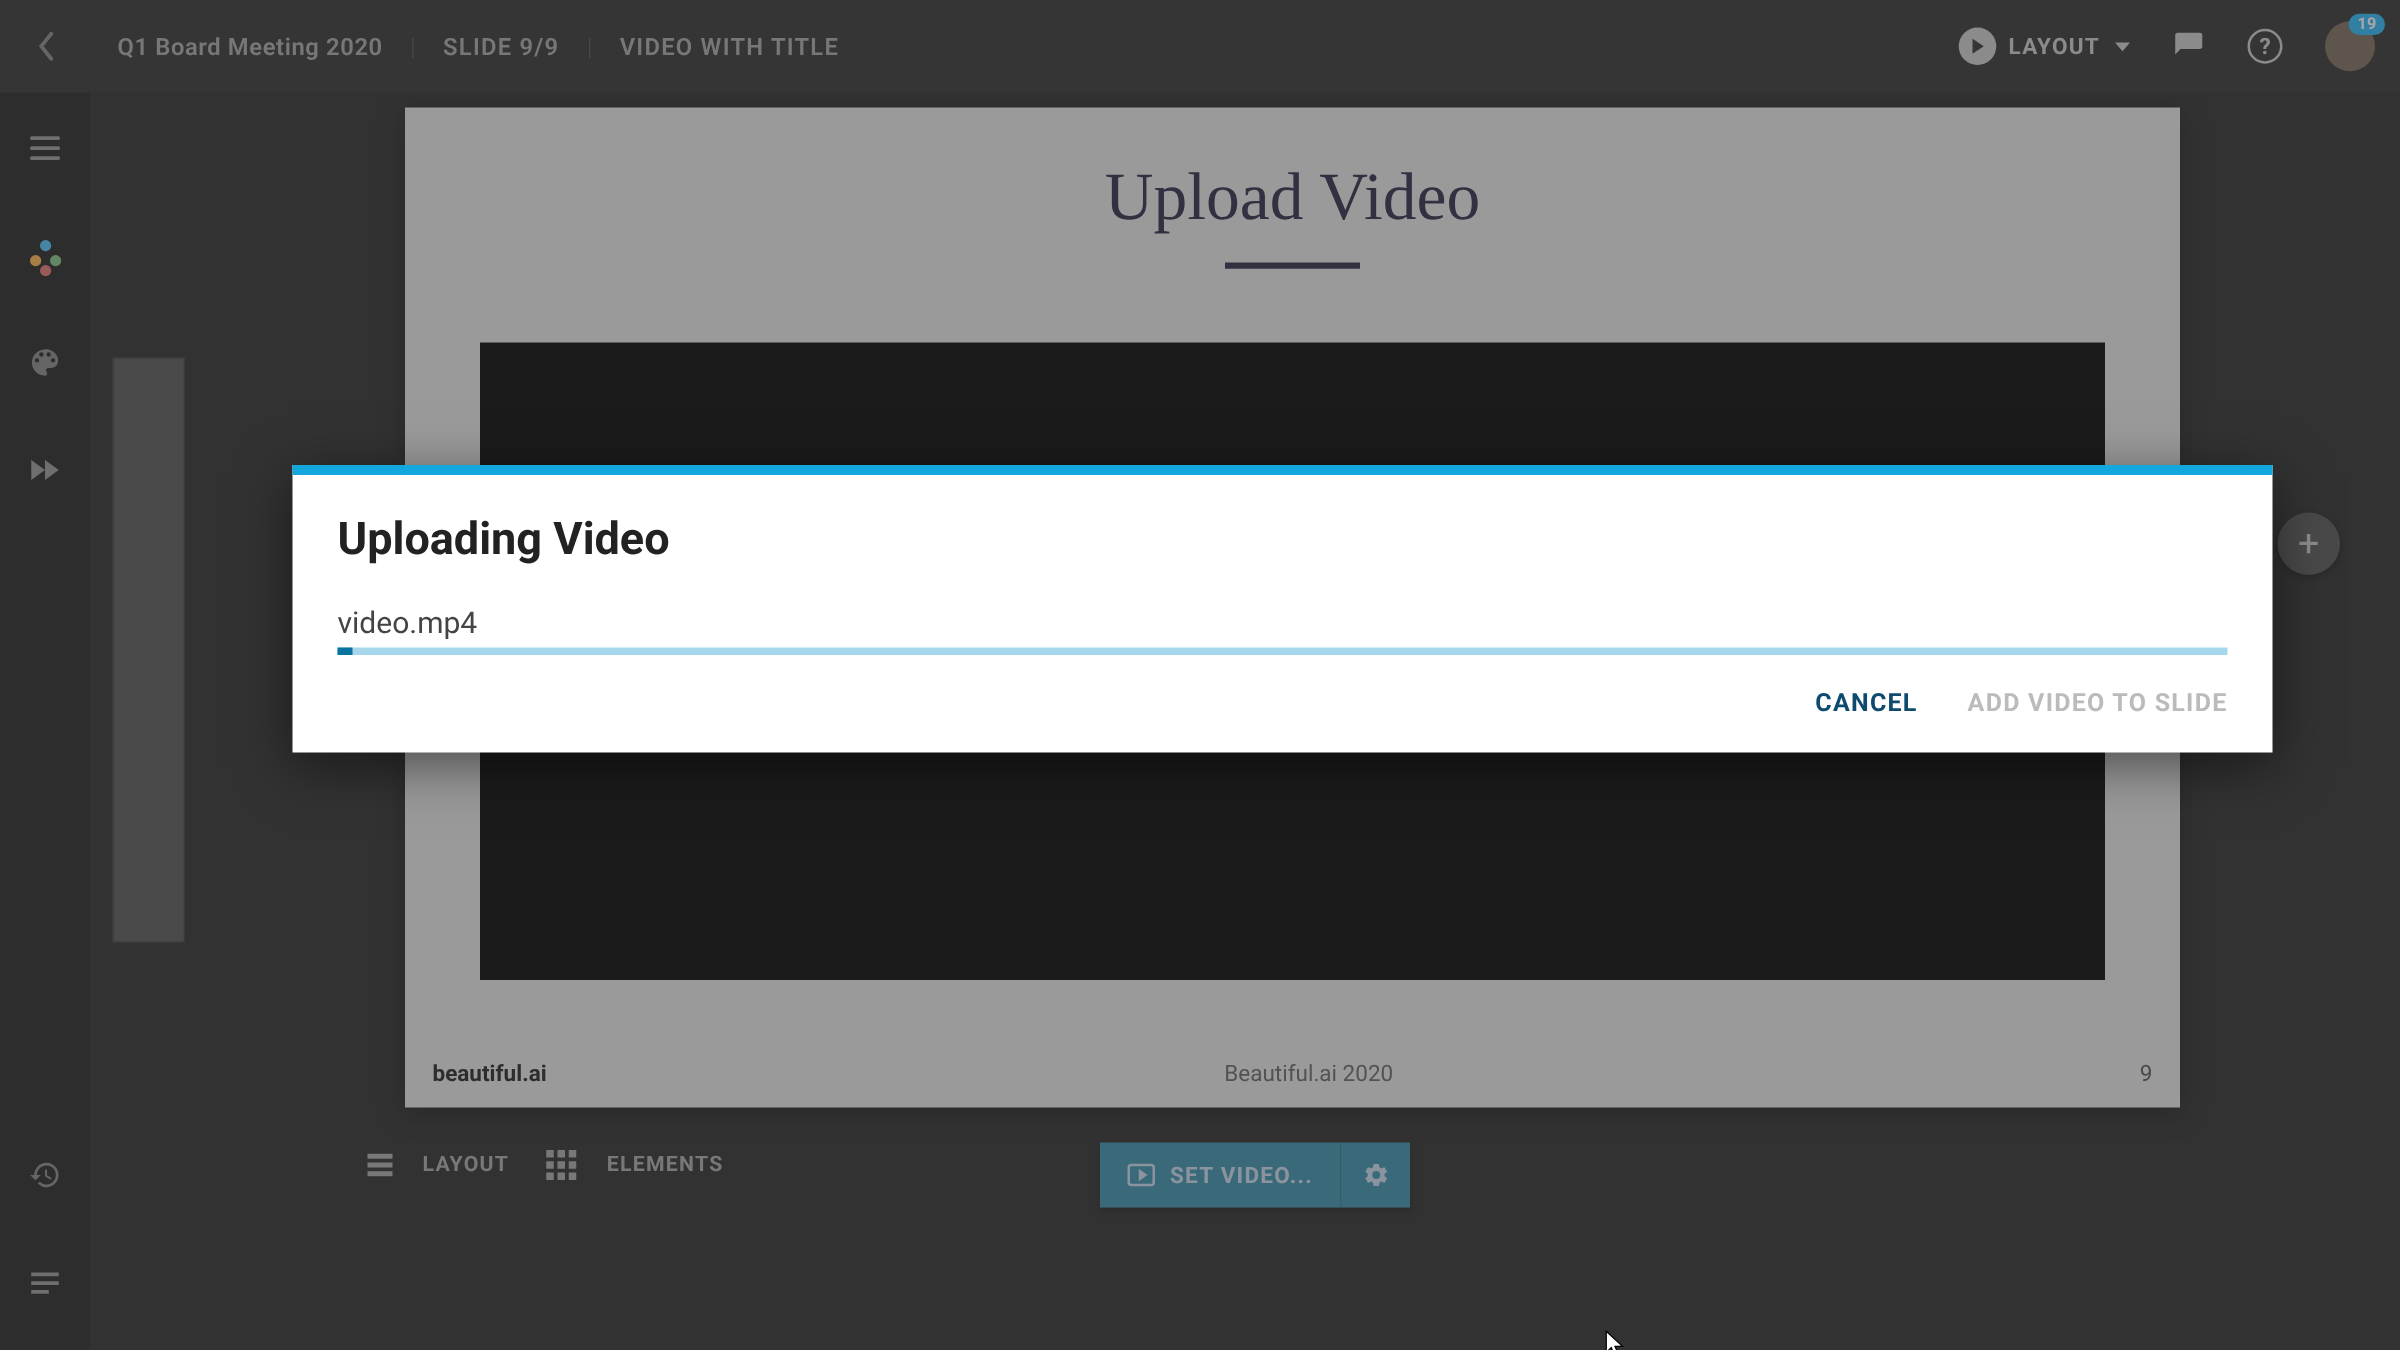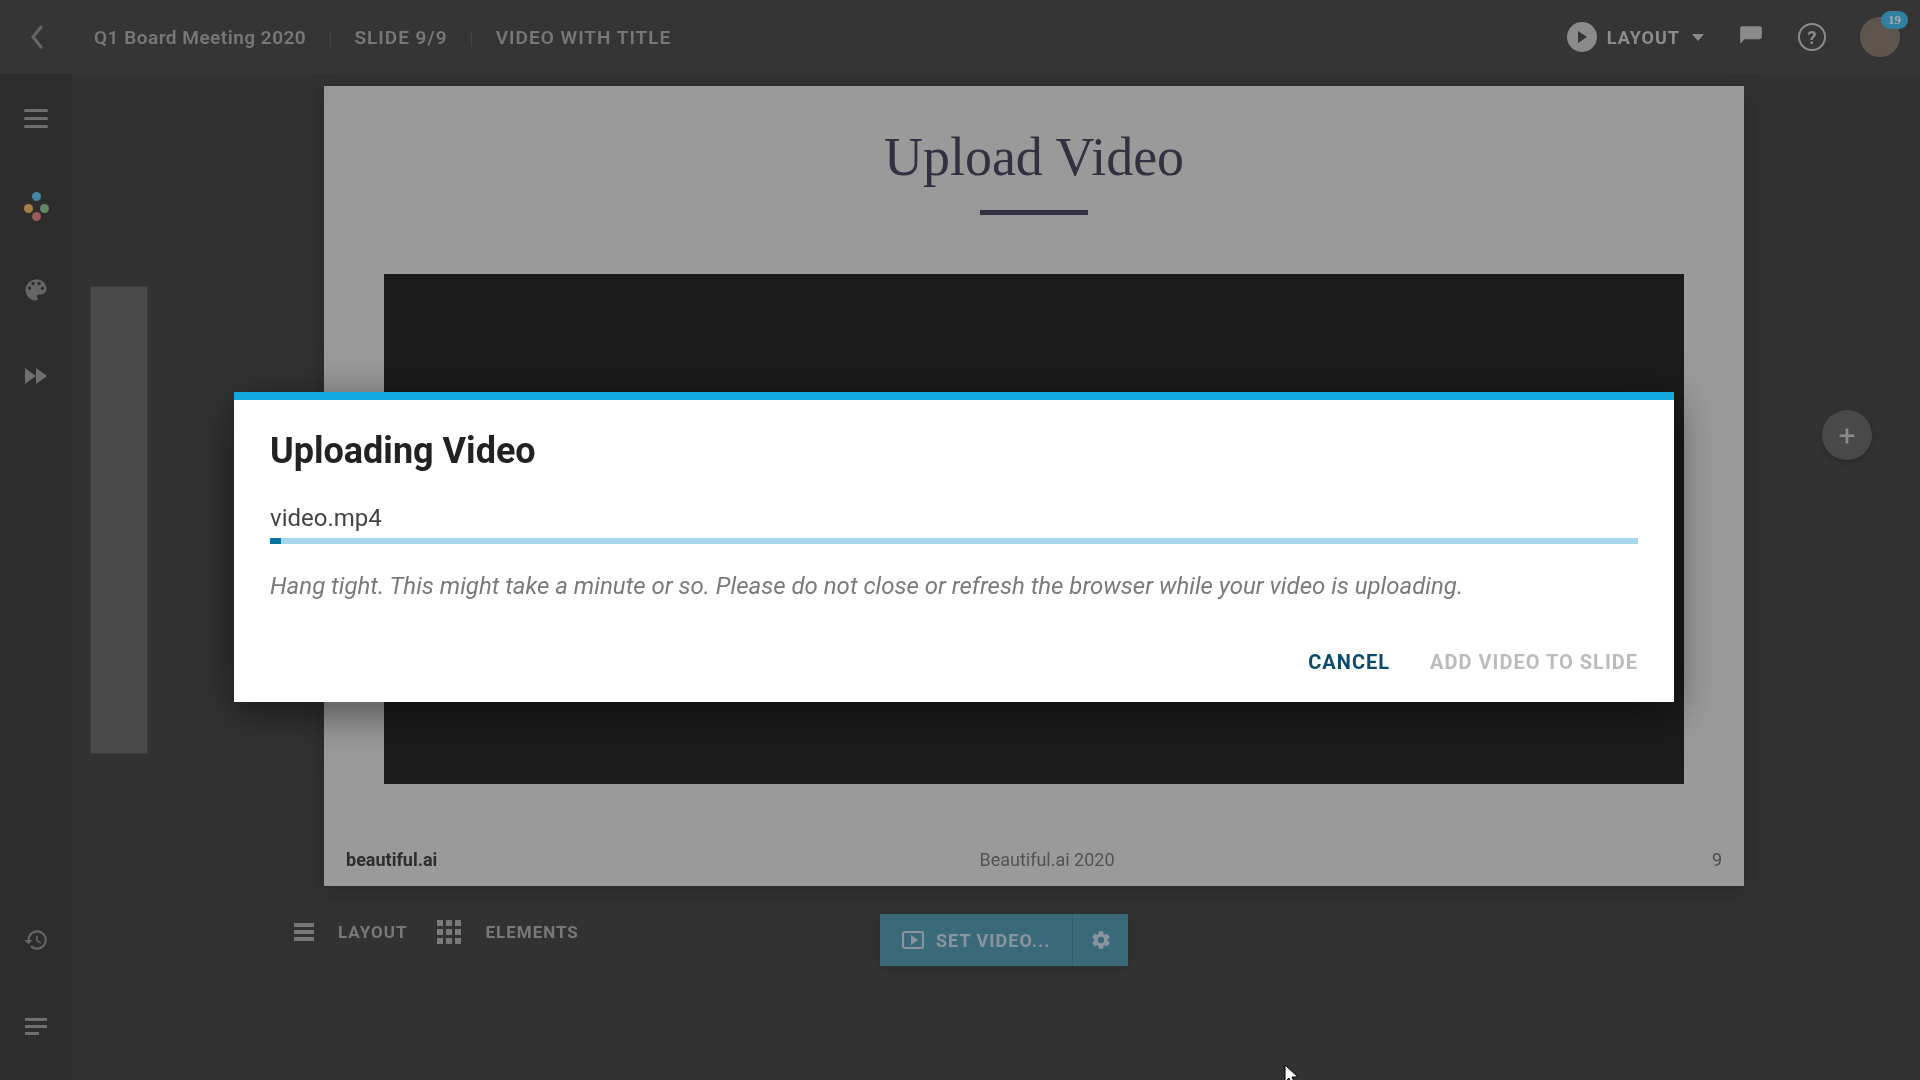--- a/index.html
+++ b/index.html
@@ -55,21 +55,20 @@
 .caret-down { width: 0; height: 0; border-left: 6px solid transparent; border-right: 6px solid transparent; border-top: 7px solid #ccc; margin-left: 2px;}
 .icon-btn { color: #ccc; cursor: pointer; display:flex; align-items:center; justify-content:center; }
 .avatar {
   width: 40px; height: 40px; border-radius: 50%; background: #7a6a5a;
   position: relative; overflow: visible;
 }
 .avatar .badge {
   position: absolute; top: -6px; right: -8px; background: #29b6f6;
   color: #fff; font-size: 13px; font-weight: 700; border-radius: 9px;
   padding: 1px 7px;
-  font-family: Liberation Serif, serif;
 }
 .leftrail {
   position: absolute; top: 74px; left: 0; bottom: 0; width: 72px;
   background: #222; display: flex; flex-direction: column; align-items: center;
   padding-top: 30px; gap: 58px; z-index: 4;
 }
 .rail-icon { width: 28px; height: 28px; color: #888; cursor: pointer; display:flex; align-items:center; justify-content:center;}
 .rail-bottom { margin-top: auto; display:flex; flex-direction:column; align-items:center; gap: 58px; padding-bottom: 40px;}
 .hamburger span { display:block; width:24px; height:3px; background:#999; border-radius:2px; }
 .hamburger { display:flex; flex-direction:column; gap:5px; }
@@ -147,24 +146,23 @@
 .set-video-gear{
   background:#3a8fab; width:56px; display:flex; align-items:center; justify-content:center;
   border-left:1px solid #2f7890; cursor:pointer; color:#cde;
 }
 .svg-play-rect{width:22px;height:18px;border:2px solid #cde;border-radius:3px;display:flex;align-items:center;justify-content:center;}
 .svg-play-rect .tri{width:0;height:0;border-left:7px solid #cde;border-top:5px solid transparent;border-bottom:5px solid transparent;margin-left:2px;}
 .overlay {
   position:absolute; inset:0; background:rgba(60,60,60,0.45); z-index:20;
 }
 .modal {
-  position:absolute; left:234px; top:372px; width:1440px;
+  position:absolute; left:234px; top:372px; width:1584px;
   background:#fff; z-index:30; box-shadow:0 10px 40px rgba(0,0,0,0.5);
   border-top:8px solid #14a7dd;
-  margin-top:20px;
 }
 .modal-inner{ padding: 30px 36px 28px; }
 .modal h2{ font-size:36px; font-weight:700; color:#222; margin-bottom:32px;}
 .filename{ font-size:24px; color:#444; margin-bottom:6px;}
 .progress-track{
   height:6px; background:#a7d7ec; position:relative; margin-bottom:26px;
 }
 .progress-fill{ position:absolute; left:0; top:0; height:100%; width:0.8%; background:#0b73a0;}
 .hint{ font-style:italic; color:#7a7a7a; font-size:24px; line-height:1.4; margin-bottom:46px;}
 .modal-actions{ display:flex; justify-content:flex-end; gap:40px; font-weight:700; letter-spacing:1px; font-size:20px;}
@@ -326,21 +324,20 @@
 </div>
 
 <div class="overlay"></div>
 <div class="modal">
   <div class="modal-inner">
     <h2>Uploading Video</h2>
     <div class="filename">video.mp4</div>
     <div class="progress-track">
       <div class="progress-fill" style="width: 0.8%;"></div>
     </div>
-    <div class="hint">Hang tight. This might take a minute or so. Please do not close or refresh the browser while your video is uploading.</div>
     <div class="modal-actions">
       <span class="btn-cancel">CANCEL</span>
       <span class="btn-add">ADD VIDEO TO SLIDE</span>
     </div>
   </div>
 </div>
 
 <div class="cursor">
   <svg width="18" height="24" viewBox="0 0 18 24">
       <path fill="#fff" stroke="#000" stroke-width="1" d="M1 1 L1 18 L5 14 L8 21 L11 20 L8 13 L14 13 Z"></path>

